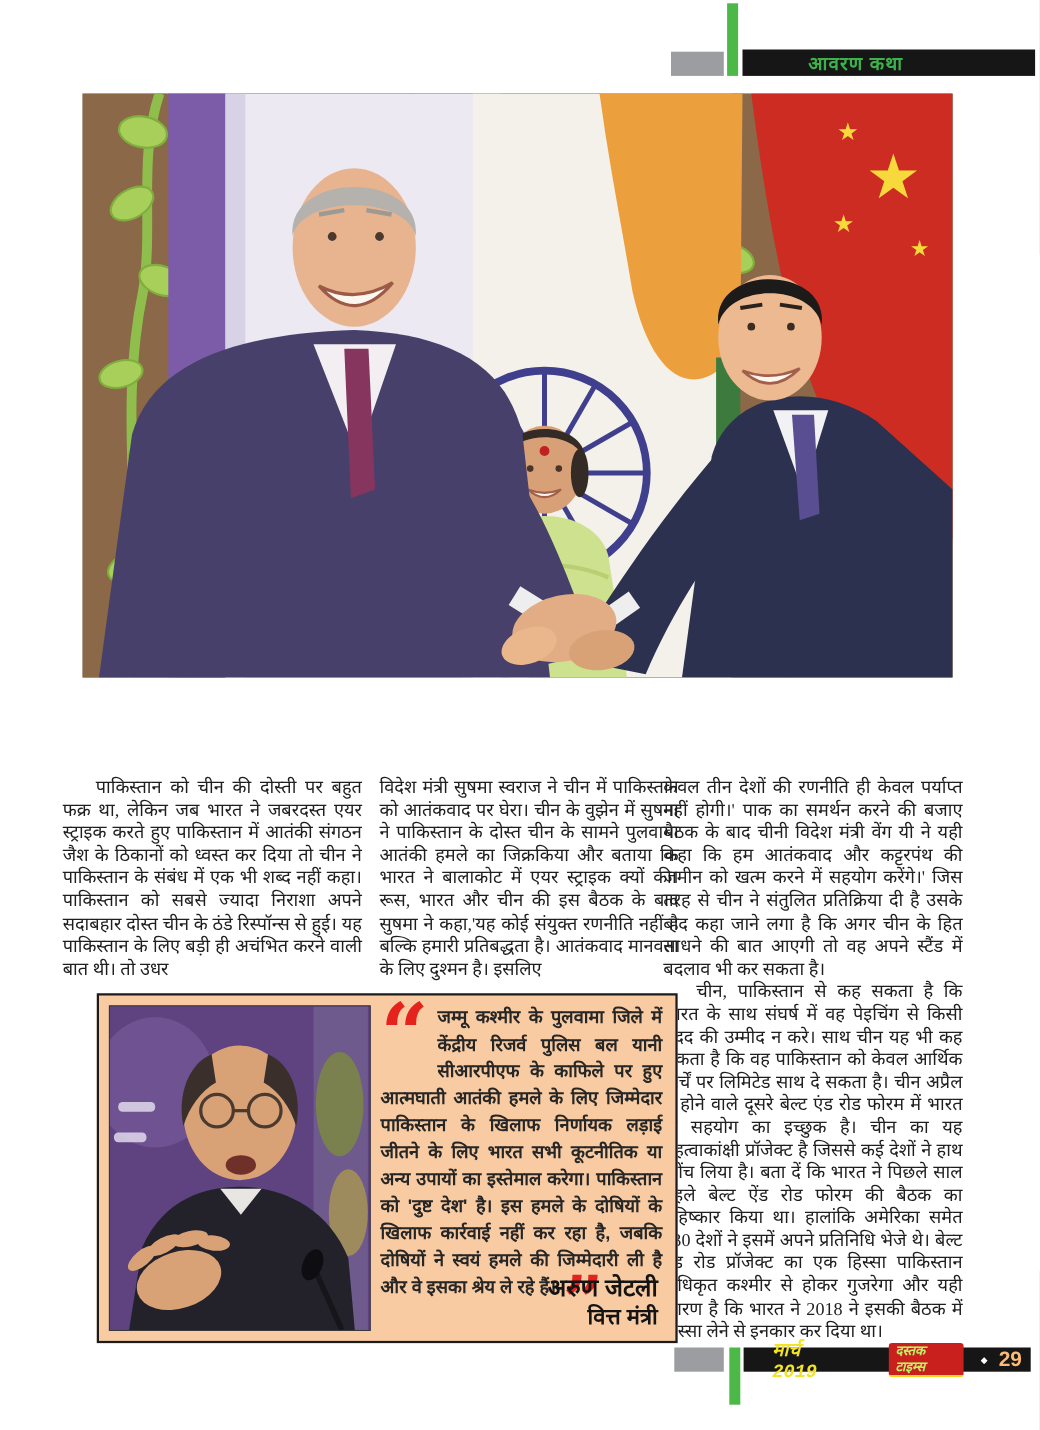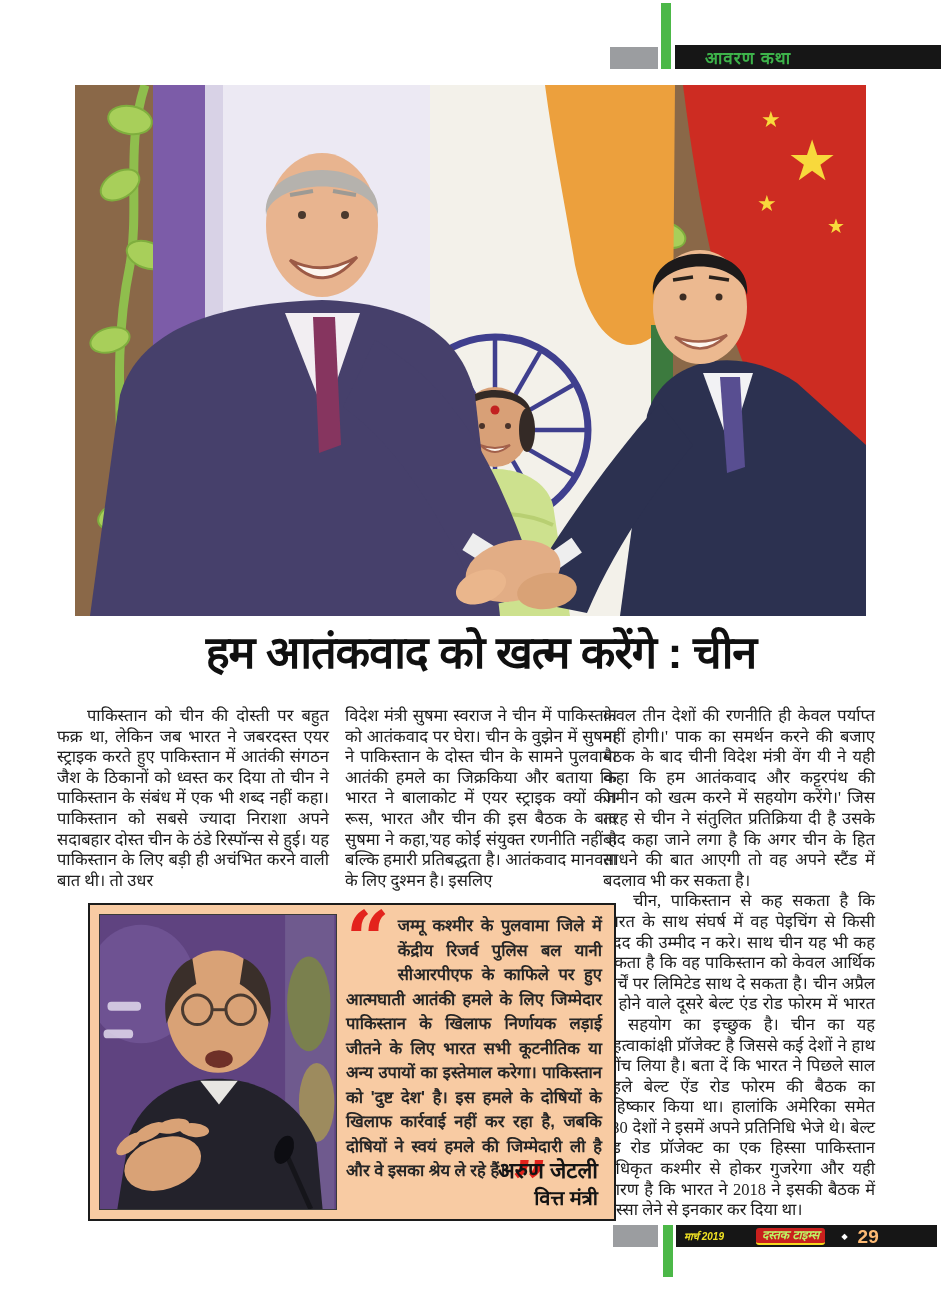--- a/index.html
+++ b/index.html
@@ -2,21 +2,21 @@
 <html><head>
 <meta charset="utf-8">
 <style>
   html,body{margin:0;padding:0;background:#e8e8e8;}
   .page{position:relative;width:945px;height:1300px;background:#ffffff;overflow:hidden;
         font-family:"Liberation Serif","DejaVu Serif",serif;}
   
   .hdr-green{position:absolute;left:661px;top:3px;width:10px;height:66px;background:#4cb848;}
   .hdr-gray{position:absolute;left:610px;top:47px;width:48px;height:22px;background:#9b9da0;}
   .hdr-black{position:absolute;left:675px;top:45px;width:266px;height:24px;background:#161616;
-             display:flex;align-items:center;justify-content:center;padding-right:120px;box-sizing:border-box;}
+             display:flex;align-items:center;justify-content:flex-end;padding-right:120px;box-sizing:border-box;}
   .hdr-black span{color:#3db24a;font-family:"Liberation Sans",sans-serif;font-weight:bold;
                   font-size:17px;letter-spacing:1px;}
   
   .photo{position:absolute;left:75px;top:85px;width:791px;height:531px;background:#8a6848;}
   .photo svg{display:block;width:100%;height:100%;}
   
   .headline{position:absolute;left:57px;top:622px;width:848px;text-align:center;
             font-family:"Liberation Sans","DejaVu Sans",sans-serif;font-weight:800;
             font-size:45px;line-height:62px;color:#101010;letter-spacing:-1px;}
   
@@ -42,22 +42,22 @@
                vertical-align:-30px;color:#e3231c;margin-left:6px;}
   .qattr{position:absolute;right:4px;bottom:2px;text-align:right;
          font-family:"Liberation Sans","DejaVu Sans",sans-serif;font-weight:bold;color:#141414;}
   .qattr .name{font-size:22px;line-height:28px;}
   .qattr .title{font-size:20px;line-height:26px;}
   
   .ftr-gray{position:absolute;left:613px;top:1225px;width:45px;height:22px;background:#9b9da0;}
   .ftr-green{position:absolute;left:663px;top:1225px;width:10px;height:52px;background:#4cb848;}
   .ftr-black{position:absolute;left:676px;top:1225px;width:261px;height:22px;background:#161616;
              display:flex;align-items:center;box-sizing:border-box;padding:0 8px;gap:8px;}
-  .ftr-date{color:#f2e424;font-family:Liberation Sans, sans-serif;font-weight:bold;
-            font-style:italic;font-size:10px;margin-left:0;}
+  .ftr-date{color:#f2e424;font-family:Liberation Mono, monospace;font-weight:bold;
+            font-style:italic;font-size:17px;margin-left:18px;}
   .ftr-logo{background:#c9201d;border-radius:3px;padding:0 6px 1px 6px;margin-left:24px;
             color:#bef264;font-family:"Liberation Sans",sans-serif;font-weight:bold;
             font-style:italic;font-size:12px;border-bottom:2px solid #f3d91e;line-height:14px;}
   .ftr-bullet{color:#ffffff;font-size:8px;margin-left:8px;}
   .ftr-page{color:#fdba74;font-family:"Liberation Sans",sans-serif;font-weight:bold;
             font-size:19px;line-height:19px;margin-left:2px;}
 </style>
 </head>
 <body>
 
@@ -189,21 +189,20 @@
       </g>
 
       <g>
         <ellipse cx="438" cy="486" rx="48" ry="30" fill="#e2ad85" transform="rotate(-12 438 486)"></ellipse>
         <ellipse cx="472" cy="506" rx="30" ry="18" fill="#d9a276" transform="rotate(-8 472 506)"></ellipse>
         <ellipse cx="406" cy="502" rx="26" ry="16" fill="#eab68c" transform="rotate(-20 406 502)"></ellipse>
       </g>
     </svg>
   </div>
 
-  <div class="headline">हम आतंकवाद को खत्म करेंगे : चीन</div>
 
   <div class="col col2">
     <p>विदेश मंत्री सुषमा स्वराज ने चीन में पाकिस्तान को आतंकवाद पर घेरा। चीन के वुझेन में सुषमा ने पाकिस्तान के दोस्त चीन के सामने पुलवामा आतंकी हमले का जिक्रकिया और बताया कि भारत ने बालाकोट में एयर स्ट्राइक क्यों की। रूस, भारत और चीन की इस बैठक के बाद सुषमा ने कहा,'यह कोई संयुक्त रणनीति नहीं है बल्कि हमारी प्रतिबद्धता है। आतंकवाद मानवता के लिए दुश्मन है। इसलिए</p>
   </div>
   <div class="col col1">
     <p class="indent">पाकिस्तान को चीन की दोस्ती पर बहुत फक्र था, लेकिन जब भारत ने जबरदस्त एयर स्ट्राइक करते हुए पाकिस्तान में आतंकी संगठन जैश के ठिकानों को ध्वस्त कर दिया तो चीन ने पाकिस्तान के संबंध में एक भी शब्द नहीं कहा। पाकिस्तान को सबसे ज्यादा निराशा अपने सदाबहार दोस्त चीन के ठंडे रिस्पॉन्स से हुई। यह पाकिस्तान के लिए बड़ी ही अचंभित करने वाली बात थी। तो उधर</p>
   </div>
   <div class="col col3">
     <p>केवल तीन देशों की रणनीति ही केवल पर्याप्त नहीं होगी।' पाक का समर्थन करने की बजाए बैठक के बाद चीनी विदेश मंत्री वेंग यी ने यही कहा कि हम आतंकवाद और कट्टरपंथ की जमीन को खत्म करने में सहयोग करेंगे।' जिस तरह से चीन ने संतुलित प्रतिक्रिया दी है उसके बाद कहा जाने लगा है कि अगर चीन के हित साधने की बात आएगी तो वह अपने स्टैंड में बदलाव भी कर सकता है।</p>
     <p class="indent">चीन, पाकिस्तान से कह सकता है कि भारत के साथ संघर्ष में वह पेइचिंग से किसी मदद की उम्मीद न करे। साथ चीन यह भी कह सकता है कि वह पाकिस्तान को केवल आर्थिक मोर्चें पर लिमिटेड साथ दे सकता है। चीन अप्रैल में होने वाले दूसरे बेल्ट एंड रोड फोरम में भारत के सहयोग का इच्छुक है। चीन का यह महत्वाकांक्षी प्रॉजेक्ट है जिससे कई देशों ने हाथ खींच लिया है। बता दें कि भारत ने पिछले साल पहले बेल्ट ऐंड रोड फोरम की बैठक का बहिष्कार किया था। हालांकि अमेरिका समेत 130 देशों ने इसमें अपने प्रतिनिधि भेजे थे। बेल्ट ऐंड रोड प्रॉजेक्ट का एक हिस्सा पाकिस्तान अधिकृत कश्मीर से होकर गुजरेगा और यही कारण है कि भारत ने 2018 ने इसकी बैठक में हिस्सा लेने से इनकार कर दिया था।</p>

